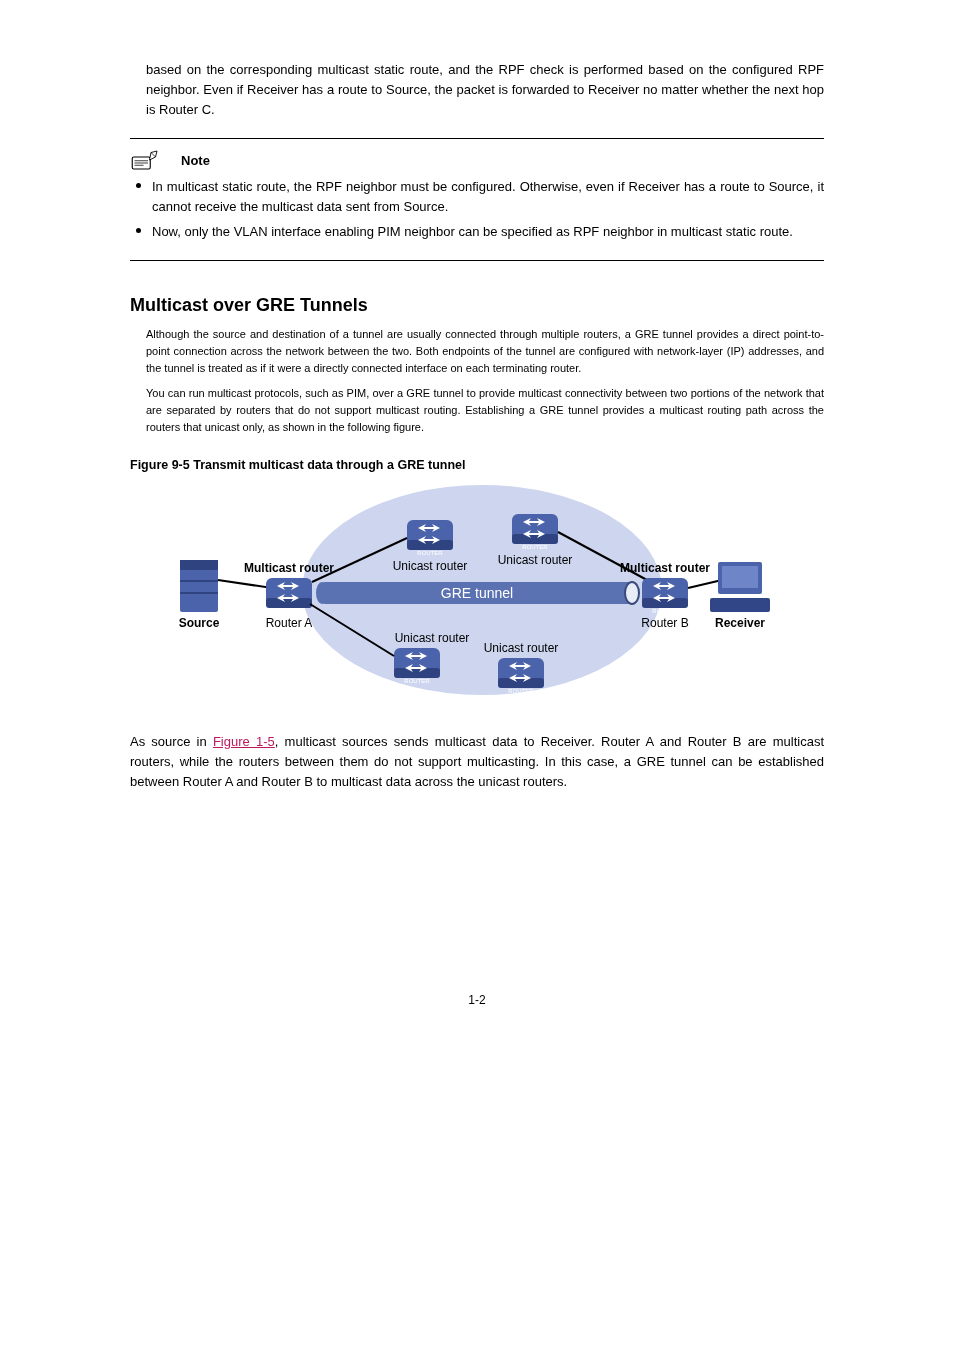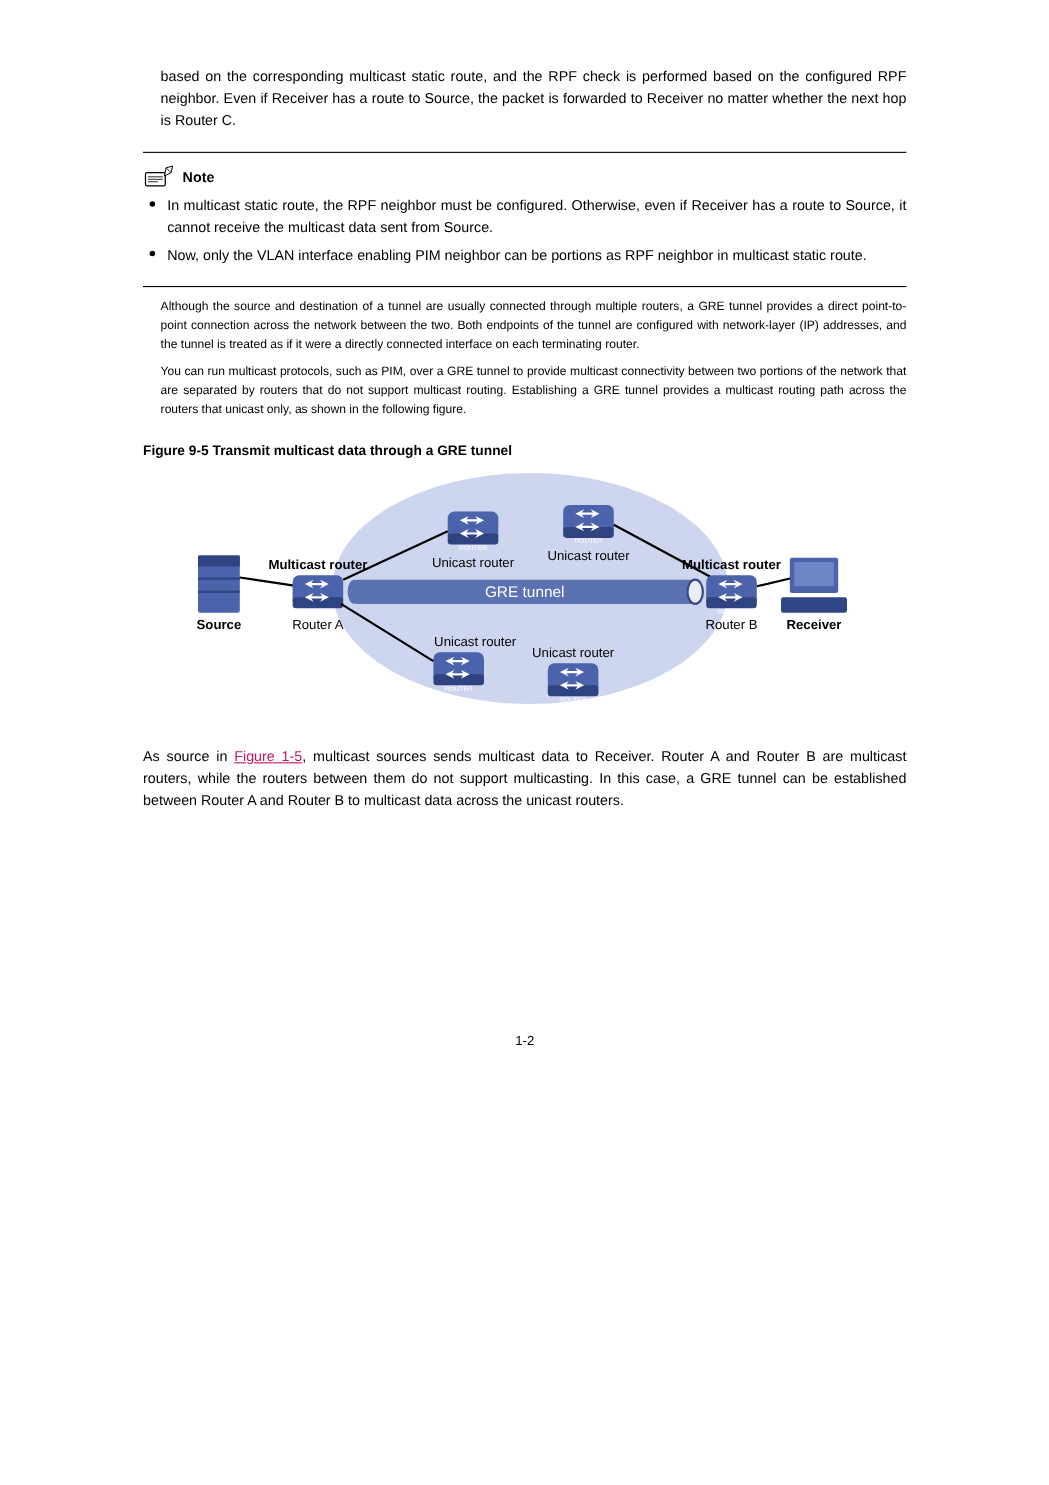--- a/index.html
+++ b/index.html
@@ -20,21 +20,21 @@
     text-align: justify;
   }
   .rule {
     border: none;
     border-top: 1.5px solid #000;
     margin: 18px 0 10px 0;
   }
   .note-head {
     display: flex;
     align-items: center;
-    gap: 6px;
+    gap: 21px;
     margin: 6px 0 6px 0;
   }
   .note-icon {
     width: 30px;
     height: 22px;
     position: relative;
   }
   .note-icon svg { width:100%; height:100%; }
   .note-label {
     font-weight: bold;
@@ -119,25 +119,26 @@
         <line x1="6" y1="21" x2="18" y2="21" stroke="#000" stroke-width="1"></line>
         <path d="M28 4 L36 2 L34 10 L26 14 Z" fill="#fff" stroke="#000" stroke-width="1.2"></path>
         <line x1="28" y1="4" x2="34" y2="10" stroke="#000" stroke-width="1"></line>
       </svg>
     </span>
     <span class="note-label">Note</span>
   </div>
 
   <ul class="bullets">
     <li>In multicast static route, the RPF neighbor must be configured. Otherwise, even if Receiver has a route to Source, it cannot receive the multicast data sent from Source.</li>
-    <li>Now, only the VLAN interface enabling PIM neighbor can be portions as RPF neighbor in multicast static route.</li>
+    <li>Now, only the VLAN interface enabling PIM neighbor can be specified as RPF neighbor in multicast static route.</li>
   </ul>
 
   <hr class="rule">
 
+  <h2 class="sect">Multicast over GRE Tunnels</h2>
 
   <p class="para sect-body">Although the source and destination of a tunnel are usually connected through multiple routers, a GRE tunnel provides a direct point-to-point connection across the network between the two. Both endpoints of the tunnel are configured with network-layer (IP) addresses, and the tunnel is treated as if it were a directly connected interface on each terminating router.</p>
   <p class="para sect-body">You can run multicast protocols, such as PIM, over a GRE tunnel to provide multicast connectivity between two portions of the network that are separated by routers that do not support multicast routing. Establishing a GRE tunnel provides a multicast routing path across the routers that unicast only, as shown in the following figure.</p>
 
   <div class="fig-caption">Figure 9-5 Transmit multicast data through a GRE tunnel</div>
 
   <div class="diagram-wrap">
     <svg viewBox="0 0 630 230" width="630" height="230">
 
       <ellipse cx="320" cy="110" rx="180" ry="105" fill="#cdd6ee"></ellipse>

